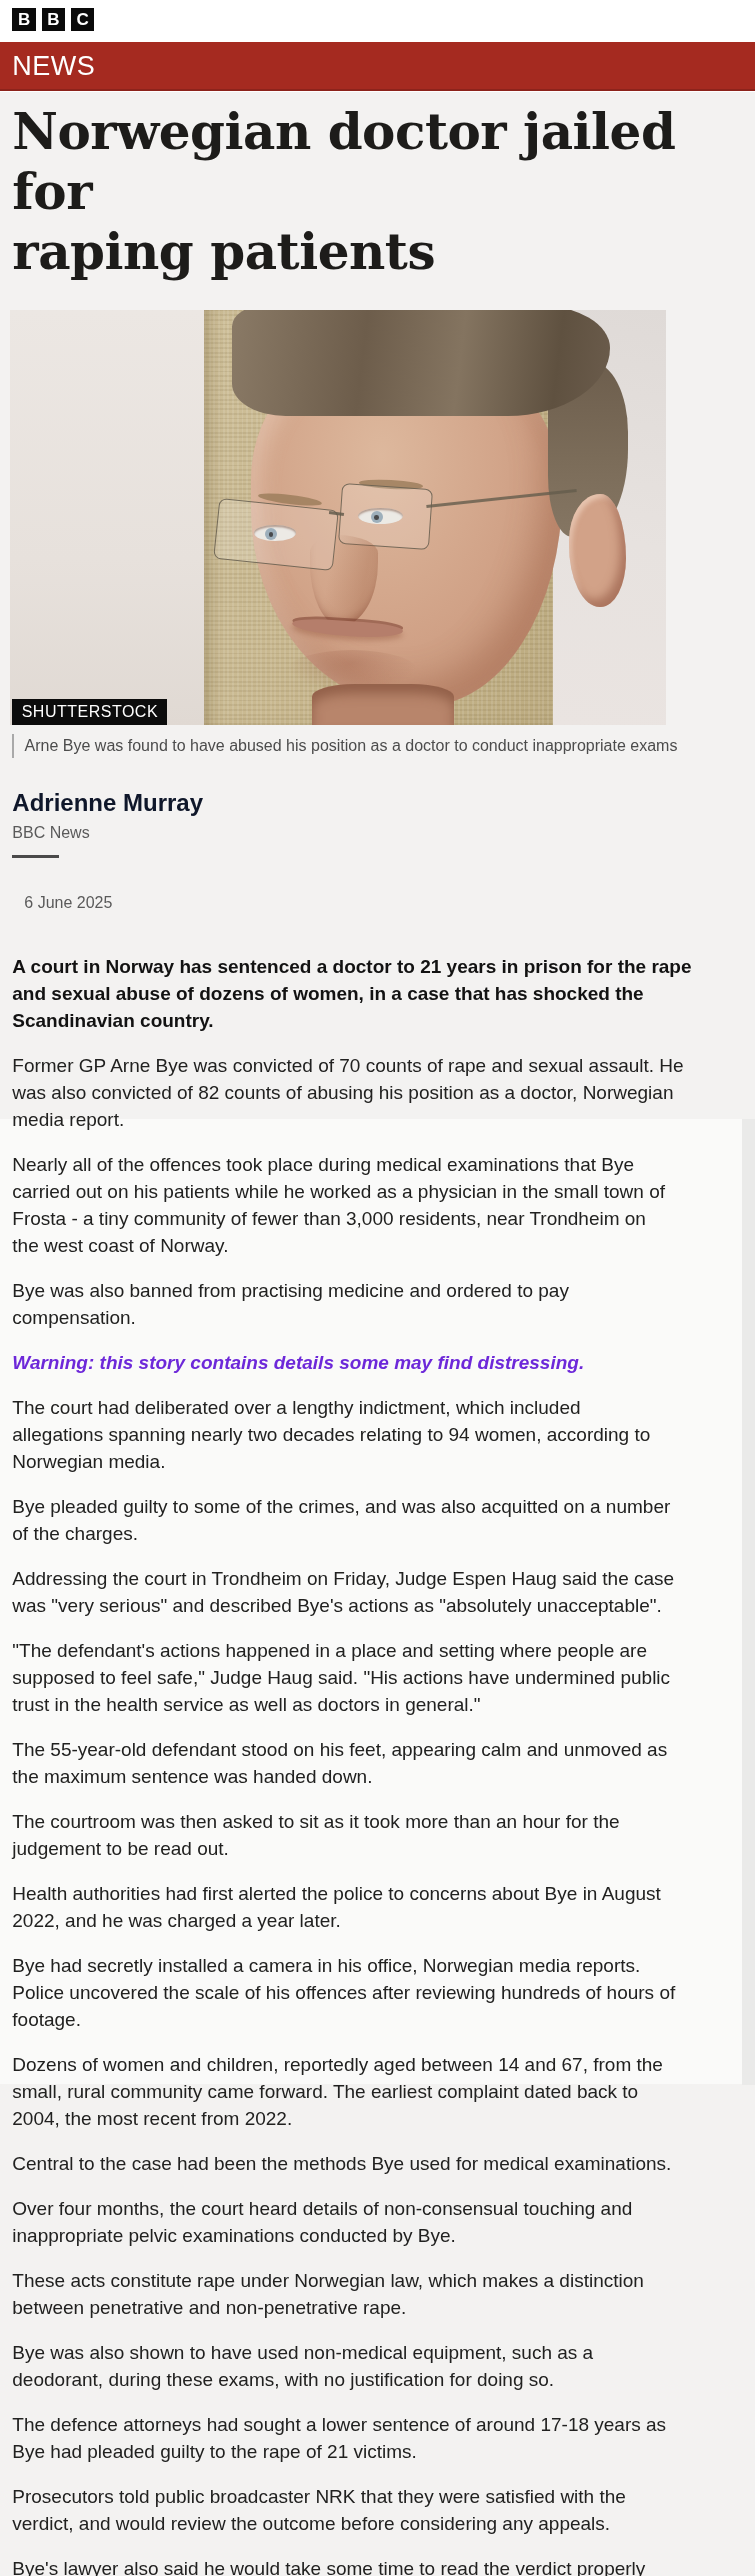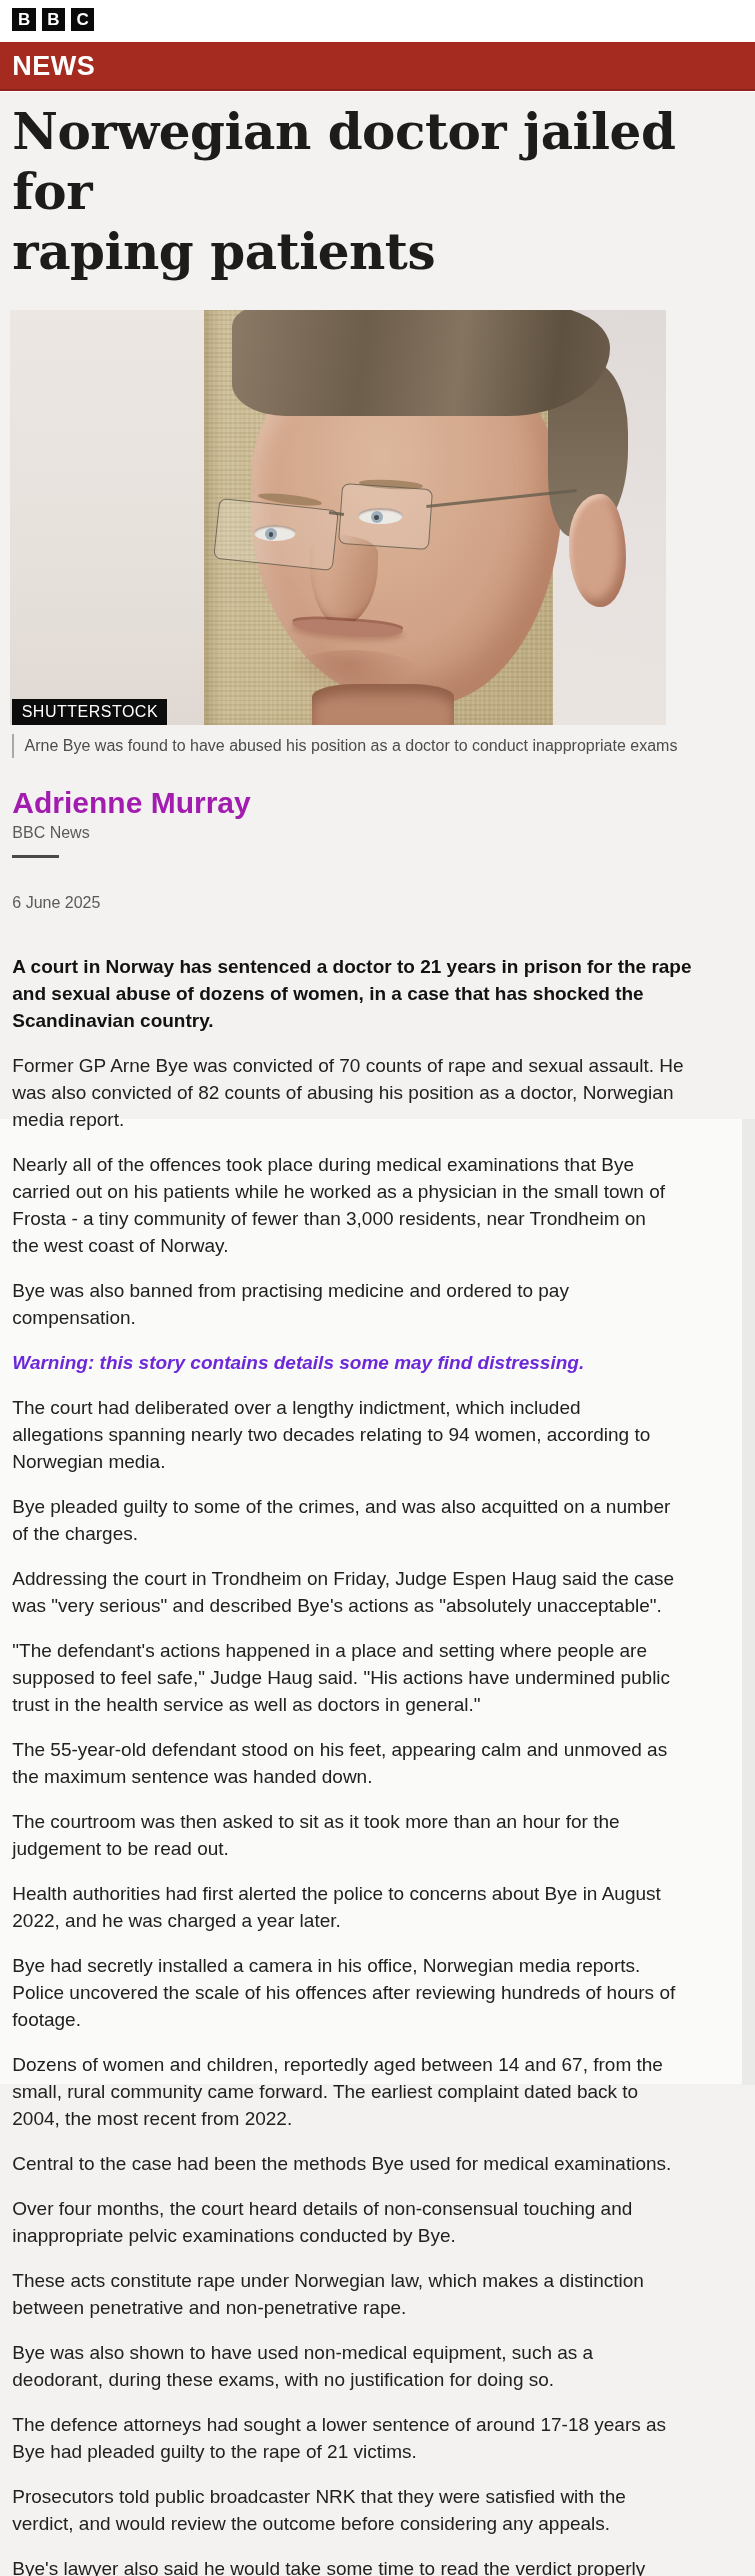--- a/index.html
+++ b/index.html
@@ -22,21 +22,21 @@
   .logo-row{display:flex; gap:5.7px; padding:7.6px 0 0 12.3px;}
   .logo-block{
     width:23.6px; height:23.6px; background:#0a0a0a; color:#ffffff;
     font-weight:bold; font-size:17px; line-height:23.6px; text-align:center;
   }
   .news-banner{
     height:49px; background:#a52a20; display:flex; align-items:center;
     padding-left:12.3px; box-shadow:inset 0 -1.9px 0 rgba(0,0,0,.15);
   }
   .news-banner .masthead{
-    color:#ffffff; font-weight:bold; font-size:27px; letter-spacing:0.5px;
+    color:#ffffff; font-weight:normal; font-size:27px; letter-spacing:0.5px;
   }
 
   
   .main{padding:0 12.3px 9.4px 12.3px;}
   h1.headline{
     font-family:"DejaVu Serif", serif;
     font-size:50px; line-height:60px; font-weight:bold;
     color:#1d1c1a; margin:11.3px 0 0 0; white-space:pre-line; letter-spacing:-0.5px;
   }
 
@@ -106,24 +106,24 @@
   .credit-badge{
     position:absolute; left:2.8px; bottom:0; background:#0c0c0c; color:#ffffff;
     font-size:16px; letter-spacing:0.5px; padding:3.8px 9.4px 4.7px 9.4px;
   }
 
   
   .caption-row{display:flex; margin-top:8.5px; align-items:stretch;}
   .caption-bar{width:1.9px; background:#a9a9a9; margin-right:10.4px;}
   .caption-text{font-size:16px; line-height:24.5px; color:#4c4c4c;}
   .byline{margin-top:30px;}
-  .author{font-size:30px; line-height:29px; font-weight:bold; color:#a21caf;}
+  .author{font-size:24px; line-height:29px; font-weight:bold; color:#0f172a;}
   .dept{font-size:16px; line-height:20px; color:#5a5a5a; margin-top:6px;}
   .divider{width:47px; height:3.8px; background:#4a4a4a; margin-top:11.3px;}
-  .date{font-size:16px; line-height:21px; color:#5a5a5a; margin-top:34px; margin-bottom:40px;}
+  .date{font-size:16px; line-height:21px; color:#5a5a5a; margin-top:34px; margin-bottom:40px;margin-left:12px;}
 
   
   .para{
     font-size:19px; line-height:27px; color:#212120;
     margin:0 0 18px 0; white-space:pre-line; max-width:734px;
   }
   .para.intro{font-weight:bold; color:#121212;margin-top:23px;}
   .para.warning{font-weight:bold; font-style:italic; color:#6d28d9;}
   .para:last-child{margin-bottom:0;}
 </style>

